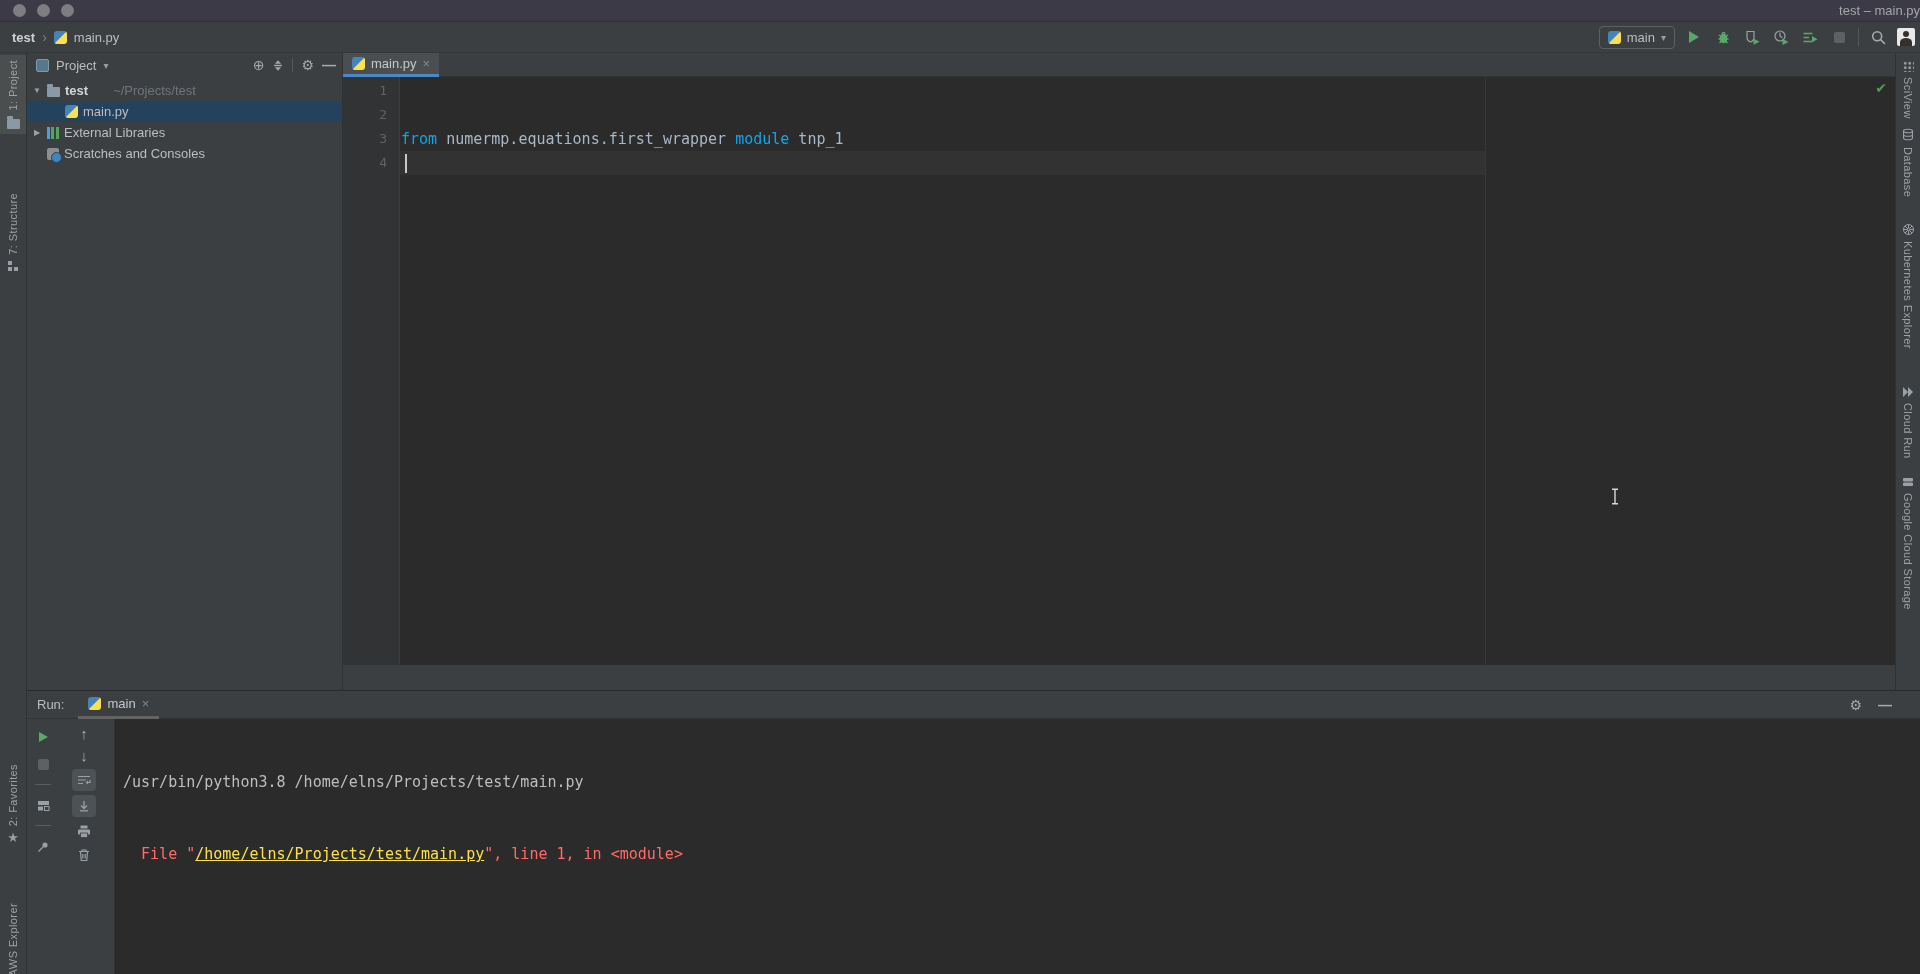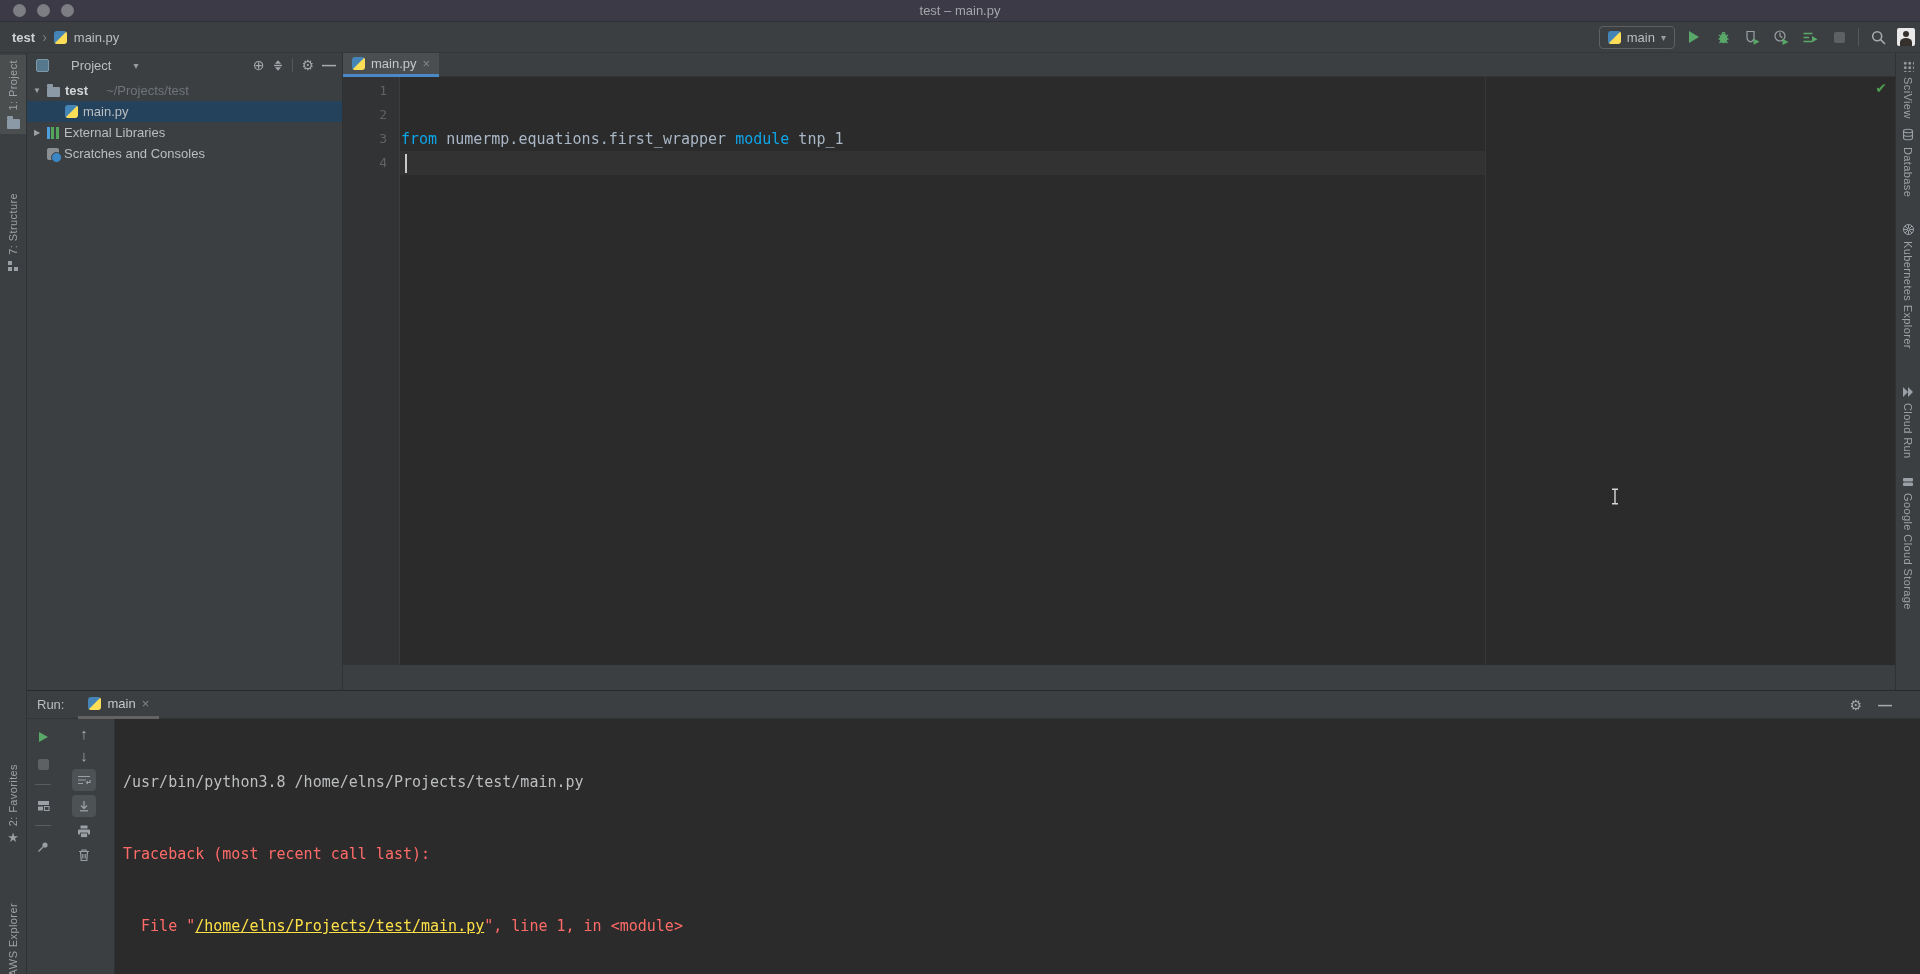--- a/index.html
+++ b/index.html
@@ -5,21 +5,21 @@
   * { box-sizing: border-box; margin: 0; padding: 0; }
   html,body { width:1920px; height:974px; overflow:hidden; background:#2b2b2b;
     font-family:"Liberation Sans", sans-serif; color:#bbbdbf; }
   svg{display:block}
 
   
   .titlebar{position:absolute;left:0;top:0;width:1920px;height:22px;background:#3b3a46;
     display:flex;align-items:center;border-bottom:1px solid #313039}
   .tl-dots{display:flex;gap:11px;padding-left:13px}
   .tl-dot{width:13px;height:13px;border-radius:50%;background:#7d7d84}
-  .win-title{position:absolute;left:0;right:0;text-align:center;font-size:13px;color:#a3a6ab}
+  .win-title{position:absolute;left:0;right:0;text-align:right;font-size:13px;color:#a3a6ab}
 
   
   .navbar{position:absolute;left:0;top:22px;width:1920px;height:31px;background:#3c3f41;
     display:flex;align-items:center;border-bottom:1px solid #353839}
   .crumbs{display:flex;align-items:center;gap:7px;padding-left:12px;font-size:13px}
   .crumb-proj{font-weight:bold;color:#cfd1d3}
   .crumb-sep{color:#7c7f82;font-size:14px}
   .pyicon{width:13px;height:13px;border-radius:3px;flex:0 0 auto;
     background:linear-gradient(135deg,#4584b6 0 49%,#ffde57 51% 100%)}
   .nav-right{margin-left:auto;display:flex;align-items:center;gap:9px;padding-right:5px}
@@ -41,31 +41,31 @@
   .vl{writing-mode:vertical-rl;transform:rotate(180deg);font-size:11px;color:#9fa2a5;letter-spacing:.4px;white-space:nowrap}
   .vr{writing-mode:vertical-rl;font-size:11px;color:#9fa2a5;letter-spacing:.4px;white-space:nowrap}
   .sbtn.on{background:rgba(255,255,255,.08)}
   .mini-folder{width:13px;height:10px;background:#8b98a5;border-radius:1px;position:relative;margin-top:4px}
   .mini-folder::before{content:"";position:absolute;top:-3px;left:0;width:6px;height:3px;background:inherit;border-radius:1px 1px 0 0}
   .grid-dots{width:12px;height:12px;background-image:radial-gradient(#9ea1a4 1.2px,transparent 1.4px);background-size:4.5px 4.5px;background-position:1px 1px}
   .star{font-size:13px;color:#9b9ea1;line-height:13px}
 
   
   .projpanel{position:absolute;left:27px;top:53px;width:316px;height:637px;background:#3c3f41;border-right:1px solid #2f3133}
-  .panelhead{height:24px;display:flex;align-items:center;gap:22px;padding:0 6px 0 9px;font-size:13px}
+  .panelhead{height:24px;display:flex;align-items:center;gap:7px;padding:0 6px 0 9px;font-size:13px}
   .projviewicon{width:13px;height:13px;background:#55788c;border:1px solid #7e99a8;border-radius:2px}
   .ph-icons{margin-left:auto;display:flex;align-items:center;gap:8px;color:#a6a8ab}
   .glyph14{font-size:14px;color:#a6a8ab;line-height:14px}
   .dash{font-size:14px;color:#a6a8ab;font-weight:bold}
   .tree{padding-top:3px;font-size:13px}
   .trow{height:21px;display:flex;align-items:center;gap:5px;padding-left:5px}
   .trow .arr{width:10px;font-size:8px;color:#9da0a3;text-align:center}
   .trow.sel{background:#25425c}
   .t-name{font-weight:bold;color:#d2d4d6}
-  .t-path{color:#70757a;margin-left:13px}
+  .t-path{color:#70757a;margin-left:20px}
   .ind1{padding-left:38px}
   .libs{width:12px;height:12px;background:linear-gradient(to right,#4e9ddd 0 3px,transparent 3px 4.5px,#53a55b 4.5px 7.5px,transparent 7.5px 9px,#53a55b 9px 12px)}
   .scratch{width:12px;height:12px;background:#8a8f93;border-radius:2px;position:relative}
   .scratch::after{content:"";position:absolute;right:-3px;bottom:-3px;width:9px;height:9px;background:#3b86c4;border-radius:50%;border:1.5px solid #3c3f41}
 
   
   .editor{position:absolute;left:343px;top:53px;width:1552px;height:637px;background:#3c3f41}
   .tabrow{position:absolute;left:0;top:0;right:0;height:24px;background:#3c3f41;border-bottom:1px solid #323536}
   .etab{display:inline-flex;align-items:center;gap:6px;height:24px;padding:0 9px;background:#4a4e51;
     border-bottom:3px solid #4a88c7;font-size:13px;color:#c4c6c8}
@@ -388,21 +388,20 @@
           <path d="M1 3.5h10M4 3.5V2h4v1.5M2.5 3.5l.7 9h5.6l.7-9"></path>
               <path d="M4.8 6v4.5M7.2 6v4.5"></path>
             </g>
           </svg>
       </span>
     </div>
   </div>
 
   <div class="cbody">
     <div class="cl info"><span>/usr/bin/python3.8 /home/elns/Projects/test/main.py</span></div>
-    <div class="cl err"><span>Traceback (most recent call last):</span></div>
     <div class="cl err"><span>  File "</span><span class="clink">/home/elns/Projects/test/main.py</span><span>", line 1, in &lt;module&gt;</span></div>
     
     
     
     
     
     
   </div>
 </div>
 

